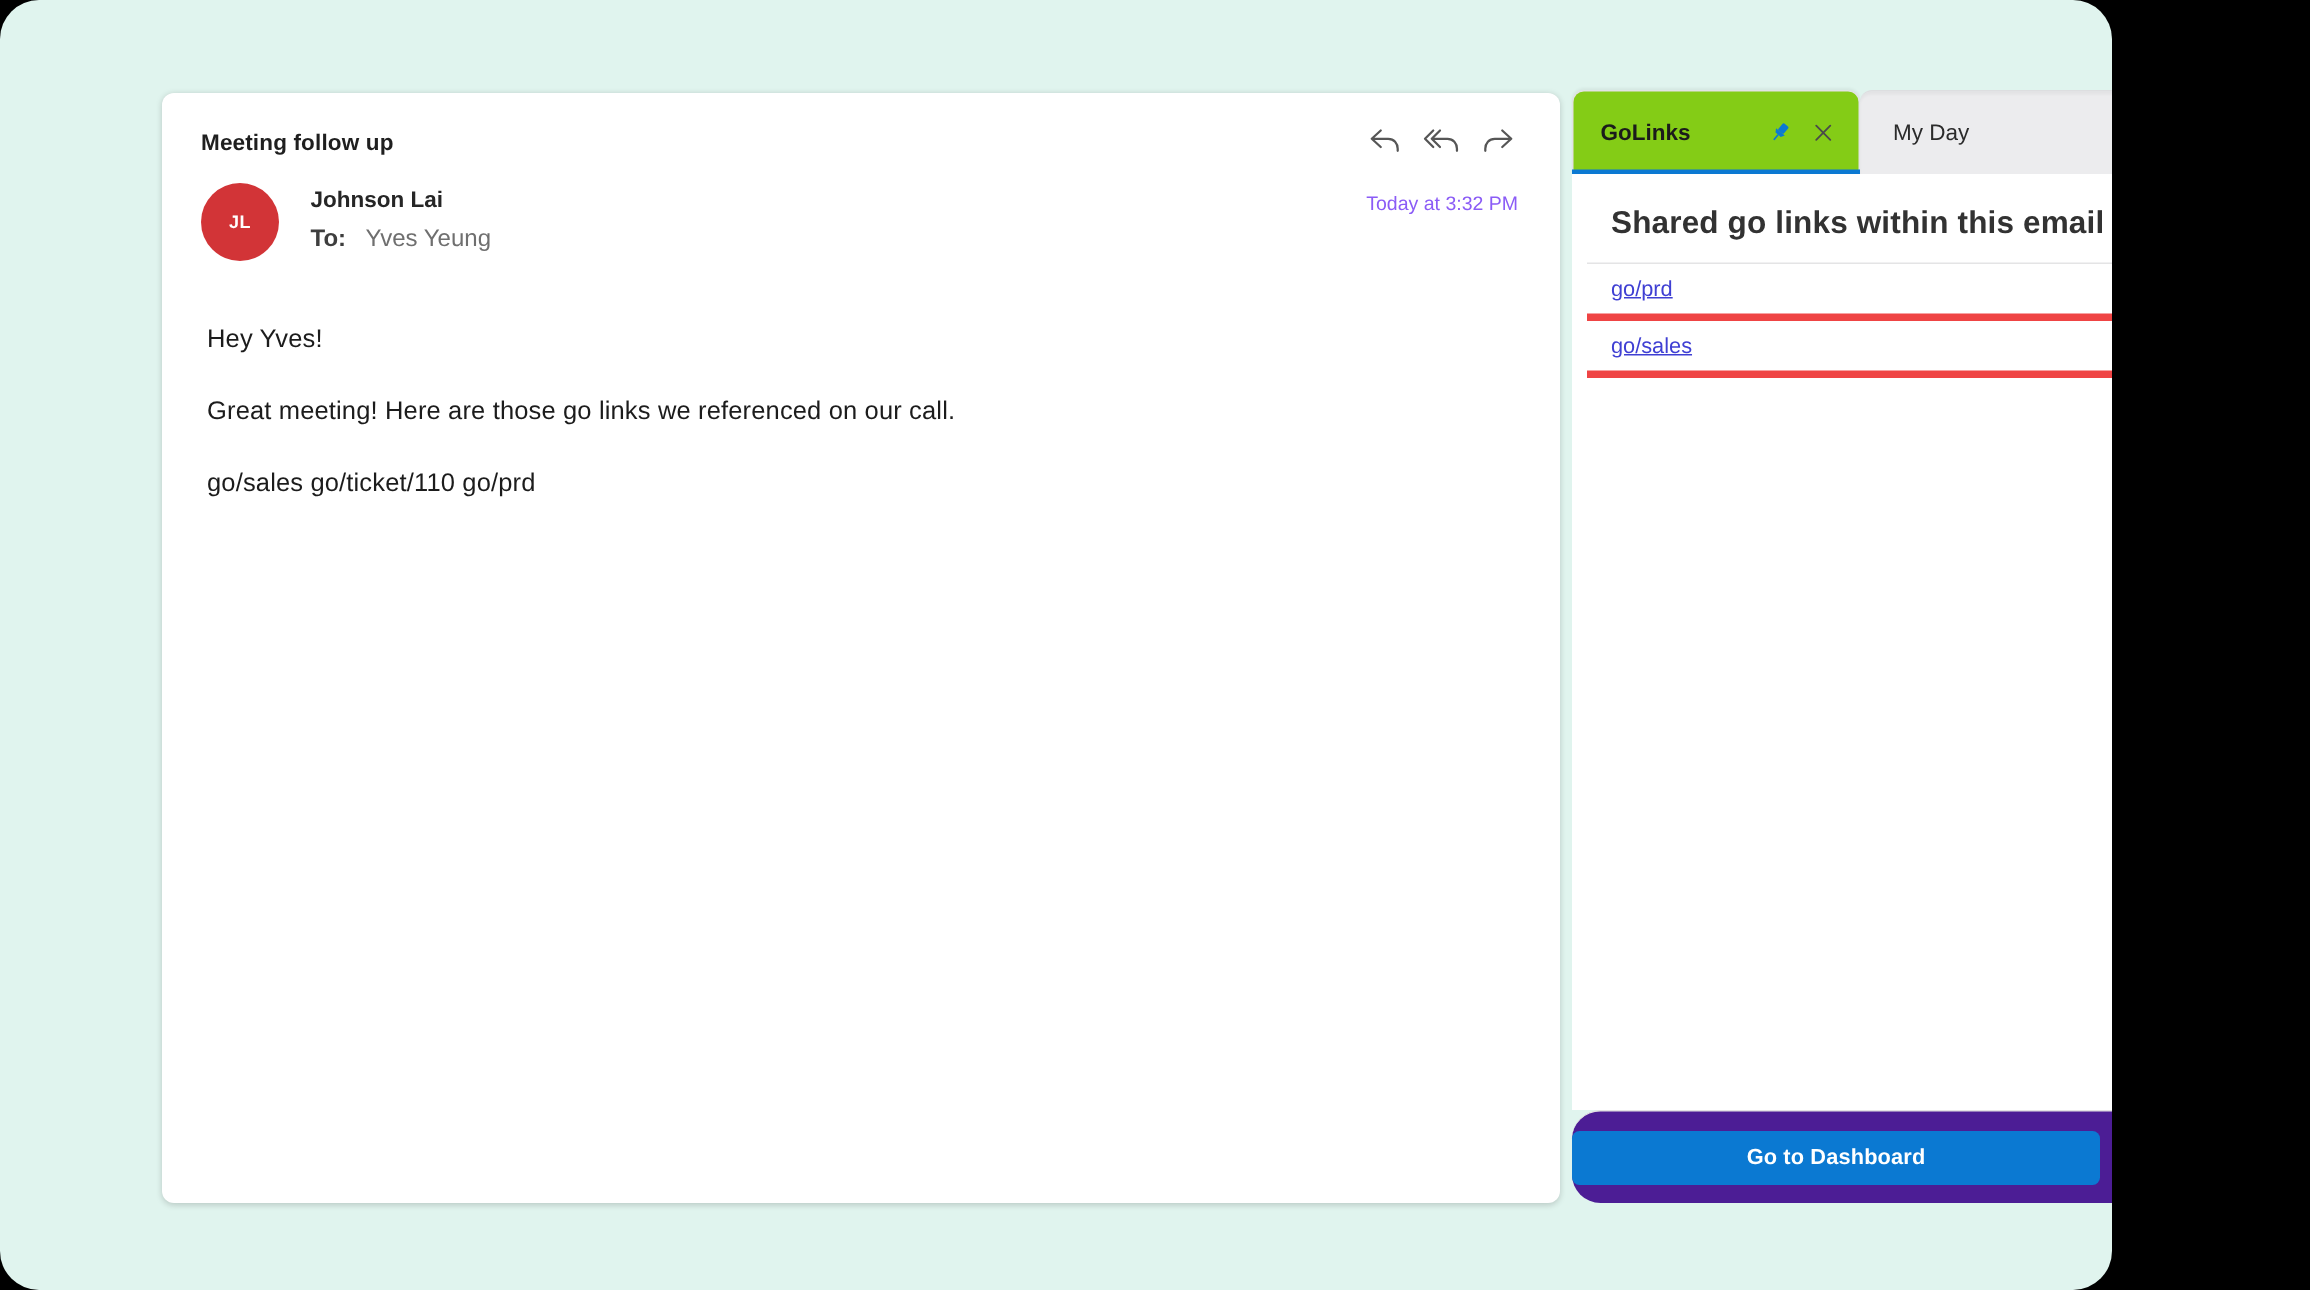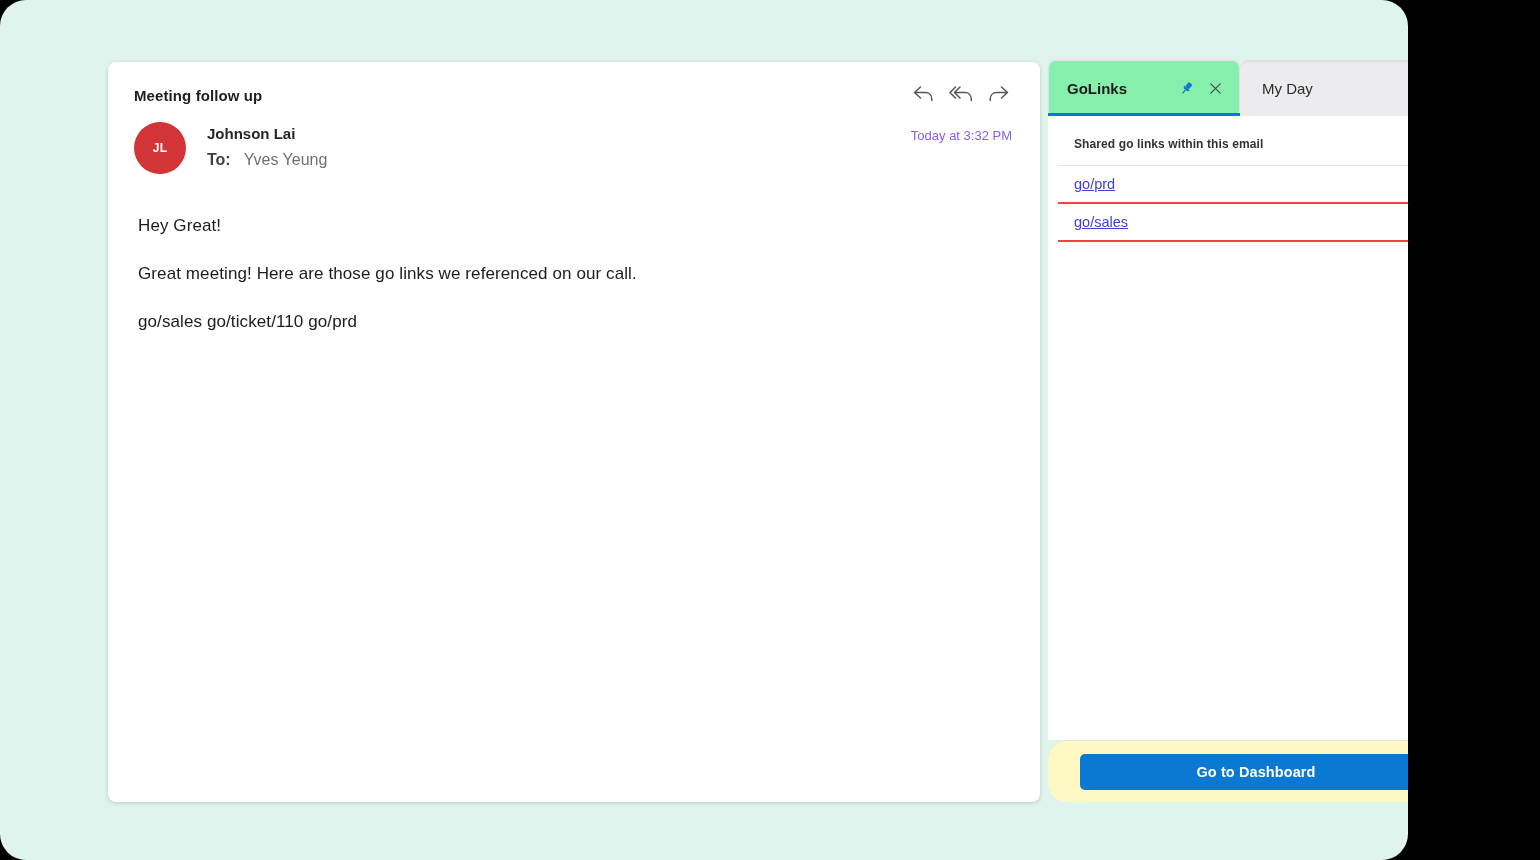--- a/index.html
+++ b/index.html
@@ -61,21 +61,21 @@
     display: flex; flex-direction: column;
     border-radius: 8px 8px 0 0;
   }
   .tabbar { position: relative; height: 56px; display: flex; flex: 0 0 auto; }
   .tab {
     height: 100%; display: flex; align-items: center;
     border-radius: 8px 8px 0 0; cursor: pointer;
     font-size: 15px;
   }
   .tab-golinks {
-    width: 192px; background: #86efac;
+    width: 192px; background: #84cc16;
     border: 1px solid #e2e3e4; border-bottom: none;
     padding: 0 14px 0 18px;
     box-shadow: 0 -1px 2px rgba(0,0,0,0.05);
   }
   .tab-golinks .tab-label { font-weight: 700; color: #1b1b1b; }
   .tab-myday {
     flex: 1; background: #ececee;
     border: 1px solid #dddee0; border-bottom: none; border-left: none;
     padding: 0 0 0 22px; color: #2b2b2b;
     box-shadow: inset 0 2px 2px rgba(0,0,0,0.04);
@@ -86,38 +86,38 @@
     display: flex; align-items: center; justify-content: center;
     width: 20px; height: 20px;
   }
   .tab-underline {
     position: absolute; left: 0; bottom: 0;
     width: 192px; height: 3px; background: #0b79d2;
   }
 
   .panel-content { background: #ffffff; flex: 1; overflow: hidden; }
   .section-title {
-    font-size: 12px; font-weight: 700; color: #323232;
+    font-size: 21px; font-weight: 700; color: #323232;
     padding: 21px 26px 14px 26px; letter-spacing: 0.1px;
   }
   .divider { height: 1px; background: #e4e4e5; margin: 0 4px 0 10px; }
   .golink-row {
     margin: 0 4px 0 10px; padding-left: 16px;
     height: 38px; display: flex; align-items: center;
-    border-bottom: 2px solid #ef4444;
+    border-bottom: 5px solid #ef4444;
     text-align: right;
   }
   .golink-row a {
     color: #3f3fd3; font-size: 14.5px; text-decoration: underline; cursor: pointer;
   }
 
   .panel-footer {
-    flex: 0 0 62px; background: #fef9c3;
+    flex: 0 0 62px; background: #4c1d95;
     border-top: 1px solid #e2e2e3;
-    display: flex; align-items: center; justify-content: flex-end; border-radius: 19px;
+    display: flex; align-items: center; justify-content: flex-start; border-radius: 19px;
   }
   .dashboard-btn {
     width: calc(100% - 32px); height: 36px;
     background: #0b79d2; color: #ffffff;
     border: none; border-radius: 5px; cursor: pointer;
     font-size: 14.5px; font-weight: 700; letter-spacing: 0.1px;
     font-family: "Liberation Sans", "DejaVu Sans", sans-serif;
   }
 </style>
 </head>
@@ -163,21 +163,21 @@
           <div class="to-row">
             <span class="to-label">To:</span>
             <span class="recipient">Yves Yeung</span>
           </div>
         </div>
         <div class="timestamp">Today at 3:32 PM</div>
       </div>
     </div>
 
     <div class="mail-body">
-      <p>Hey Great!</p>
+      <p>Hey Yves!</p>
       <p>Great meeting! Here are those go links we referenced on our call.</p>
       <p>go/sales go/ticket/110 go/prd</p>
     </div>
   </div>
 
   <div class="panel">
     <div class="tabbar">
       <div class="tab tab-golinks">
         <span class="tab-label">GoLinks</span>
         <span class="tab-actions">

